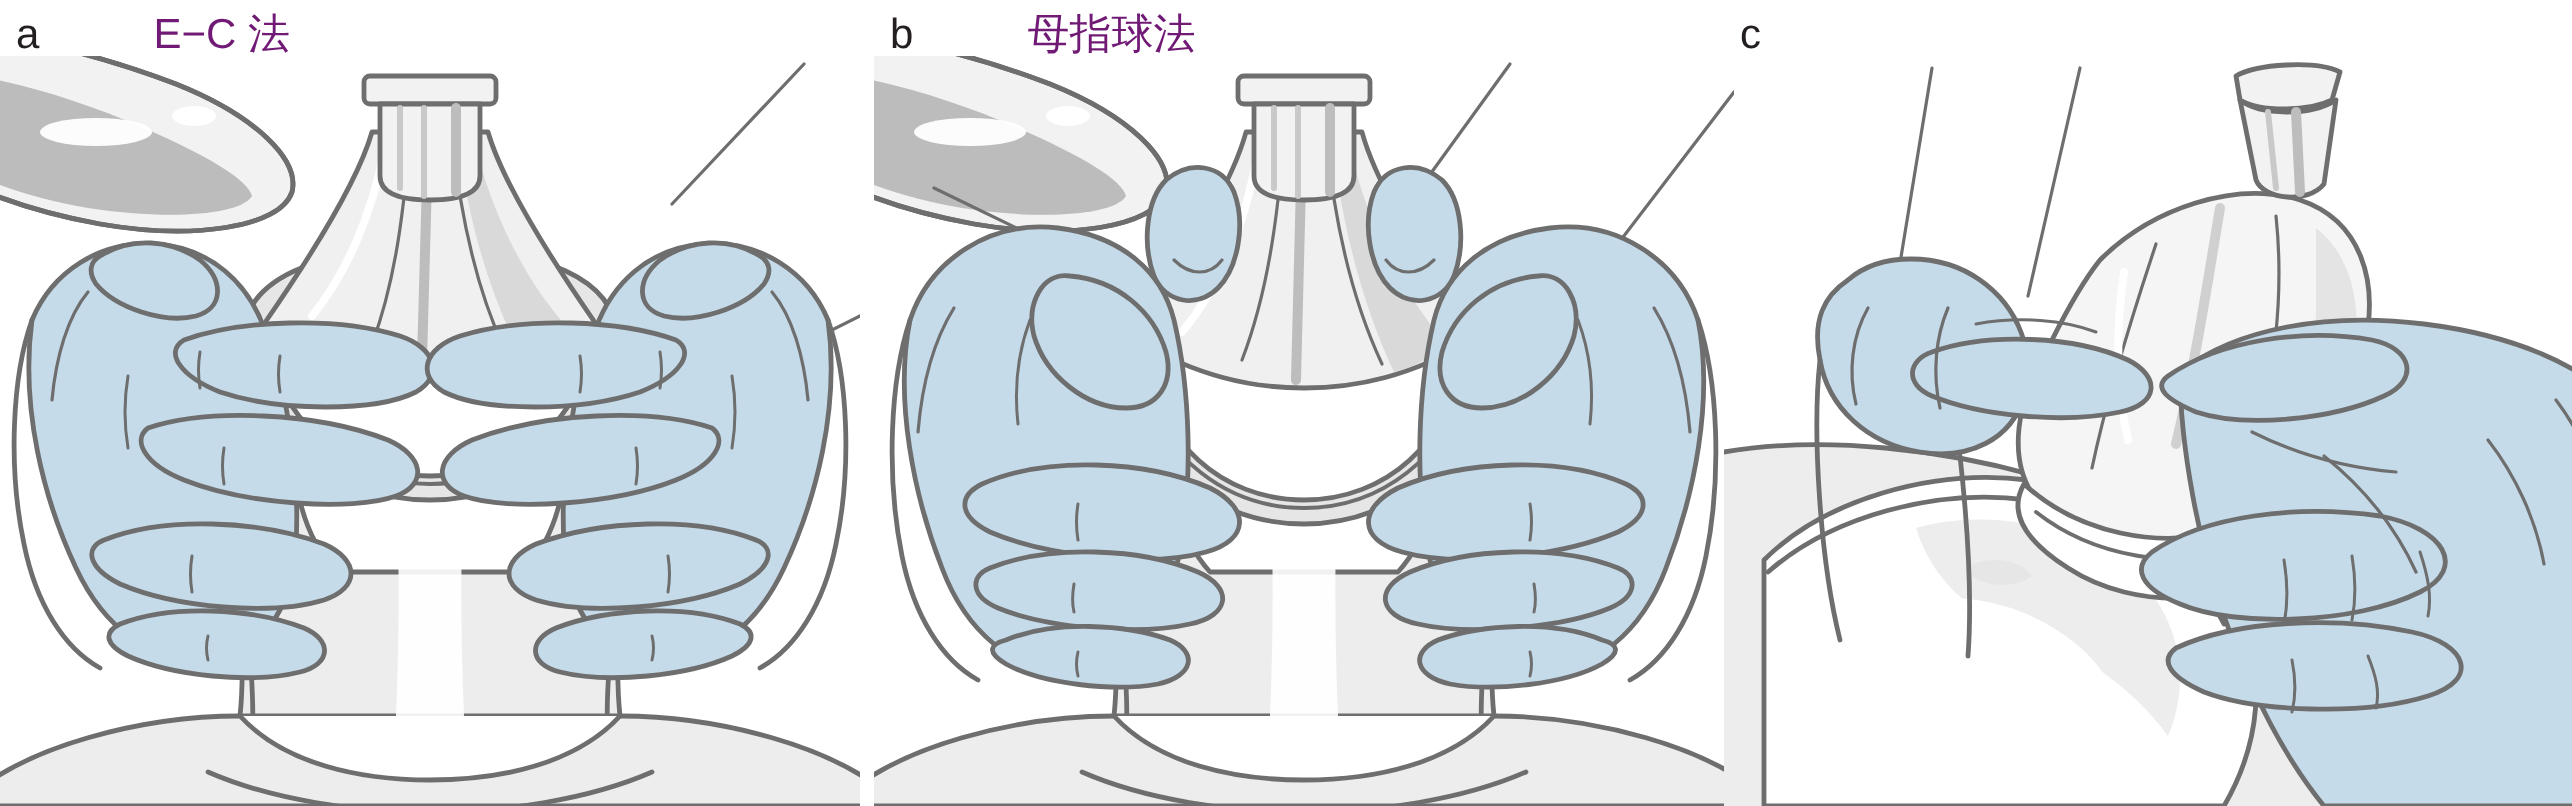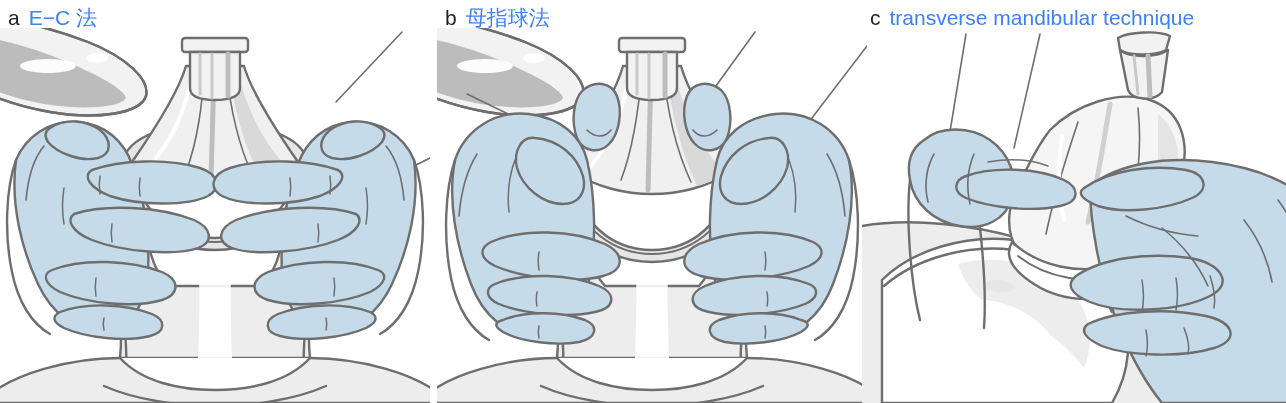--- a/index.html
+++ b/index.html
@@ -39,23 +39,24 @@
     z-index: 10;
   }
   .caption .cap-letter {
     font-size: 21px;
     color: #231f20;
     font-weight: 400;
     line-height: 1;
   }
   .caption .cap-text {
     font-size: 21px;
-    color: #3b82f6;
+    color: #701a75;
     font-weight: 400;
     line-height: 1;
+    margin-left: 48px;
   }
   .art {
     position: absolute;
     top: 28px;
     left: 0;
     width: 100%;
     height: 375px;
   }
   .art svg { display: block; width: 100%; height: 100%; }
 </style>
@@ -242,21 +243,20 @@
           <path d="M 330 264 C 331 270 331 274 330 278" fill="none" stroke-width="1.5"></path>
           <path d="M 328 298 C 329 302 329 306 328 310" fill="none" stroke-width="1.5"></path>
         </g>
       </svg>
     </div>
   </div>
 
   <div class="panel" id="panel-c">
     <div class="caption">
       <span class="cap-letter">c</span>
-      <span class="cap-text">transverse mandibular technique</span>
     </div>
     <div class="art">
       <svg viewBox="0 0 424 375" preserveAspectRatio="xMidYMid meet">
         <g stroke="#6e6e6e" stroke-width="2.4" stroke-linecap="round" stroke-linejoin="round" fill="none">
 
           <path d="M -10 200 C 40 190 110 196 170 214 C 230 232 280 268 310 310 L 320 375 L -10 375 Z" fill="#ededed" stroke="none"></path>
           <path d="M -10 200 C 44 188 116 196 176 216" fill="none"></path>
 
           <path d="M 20 252 C 50 222 104 206 152 212 C 200 218 238 244 256 278 C 272 308 268 344 250 375 L 20 375 Z" fill="#ffffff"></path>
           <path d="M 22 258 C 54 230 106 216 152 222 C 198 228 234 252 250 284" fill="none"></path>

